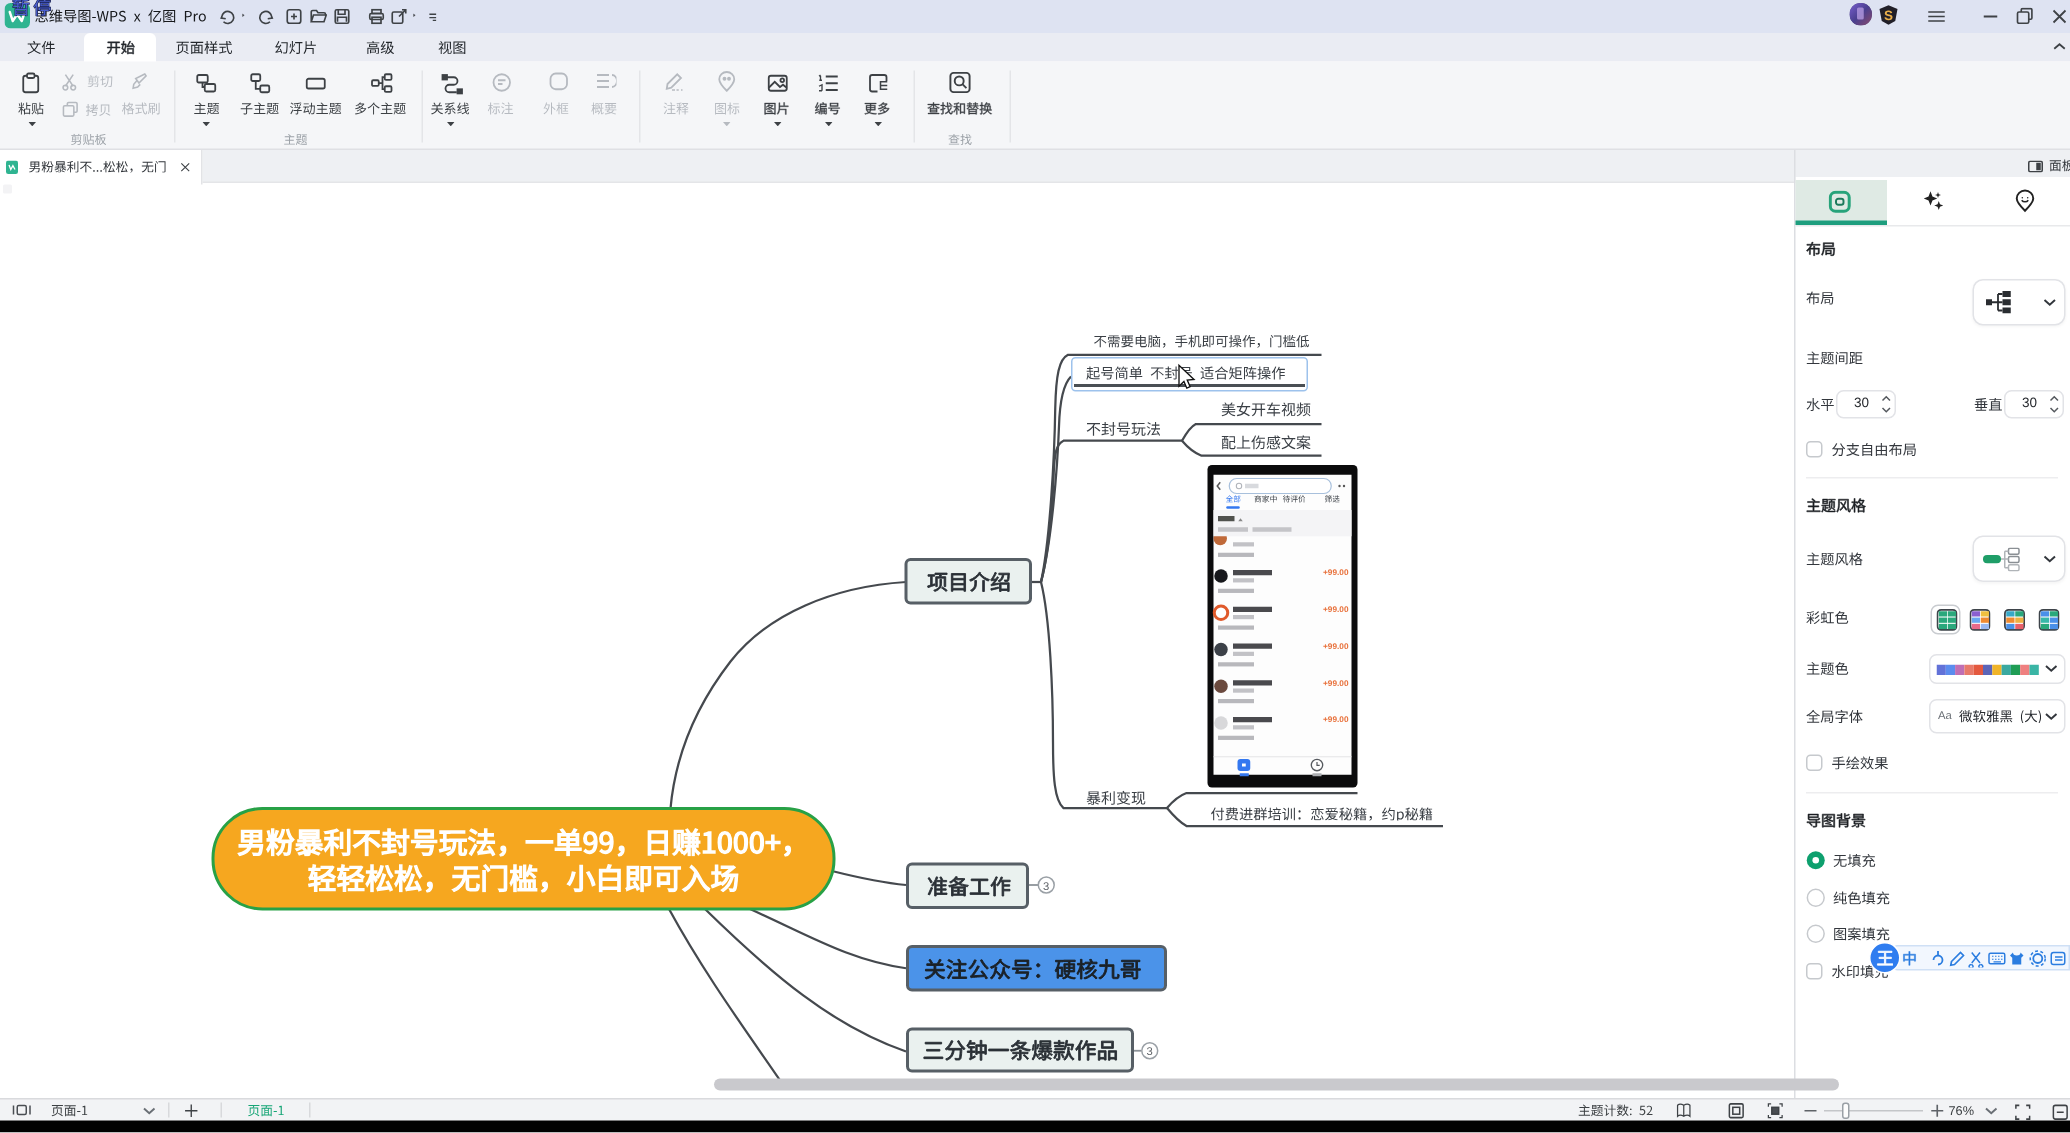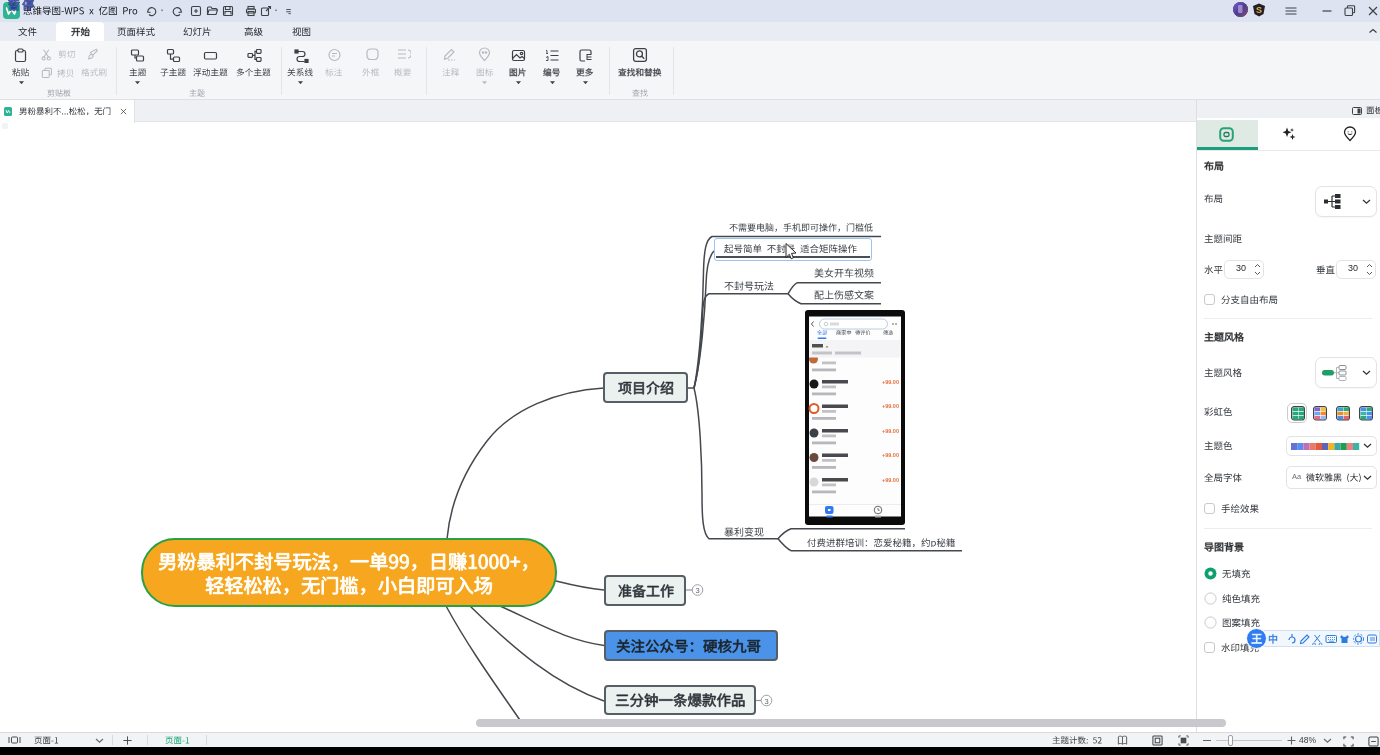--- a/index.html
+++ b/index.html
@@ -1577,21 +1577,21 @@
     </svg>
   </div>
 <div class="abs" style="left:1203px;top:739.5px;width:8px;height:1.2px;background:#5f6368"></div>
 <div class="abs" style="left:1216px;top:739.5px;width:66px;height:1.2px;background:#c4c6c9"></div>
 <div class="abs" style="left:1228px;top:734.5px;width:5px;height:11px;background:#fdfdfd;border:1px solid #9aa0a6;border-radius:2px"></div>
 <div class="ic" style="left:1286px;top:735px">
     <svg width="11" height="11">
       <path d="M5.5 1.5 V9.5 M1.5 5.5 H9.5" stroke="#5f6368" stroke-width="1.1"></path>
     </svg>
   </div>
-<div class="A" style="left:1299.0px;top:735.7px;font-size:8.5px;color:#3c4043;">48%</div>
+<div class="A" style="left:1299.0px;top:735.7px;font-size:8.5px;color:#3c4043;">76%</div>
 <div class="ic" style="left:1322.5px;top:738px">
     <svg width="9" height="6">
       <path d="M1 1 L4.5 4.2 L8 1" stroke="#6a6f75" stroke-width="1.3" fill="none"></path>
     </svg>
   </div>
 <div class="ic" style="left:1343px;top:736px">
     <svg width="11" height="11" viewBox="0 0 12 12" fill="none" stroke="#3e4246" stroke-width="1.1">
       <path d="M1 3.5 V1 H3.5 M8.5 1 H11 V3.5 M11 8.5 V11 H8.5 M3.5 11 H1 V8.5" stroke-width="1.1"></path>
     </svg>
   </div>

